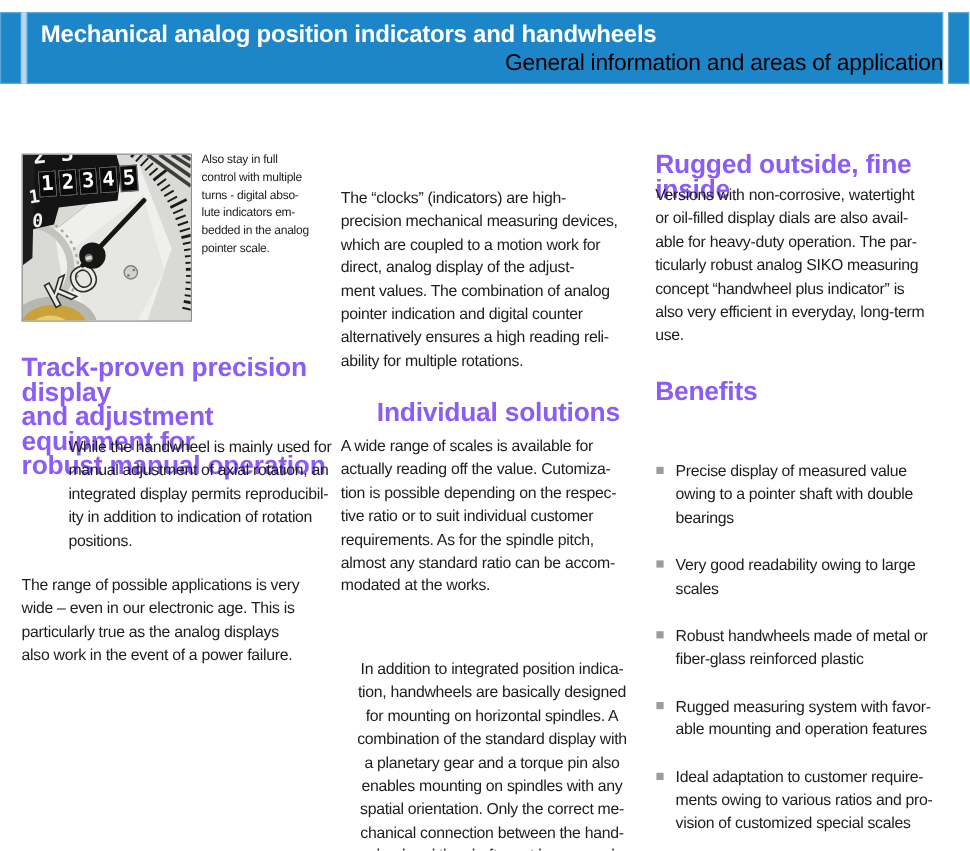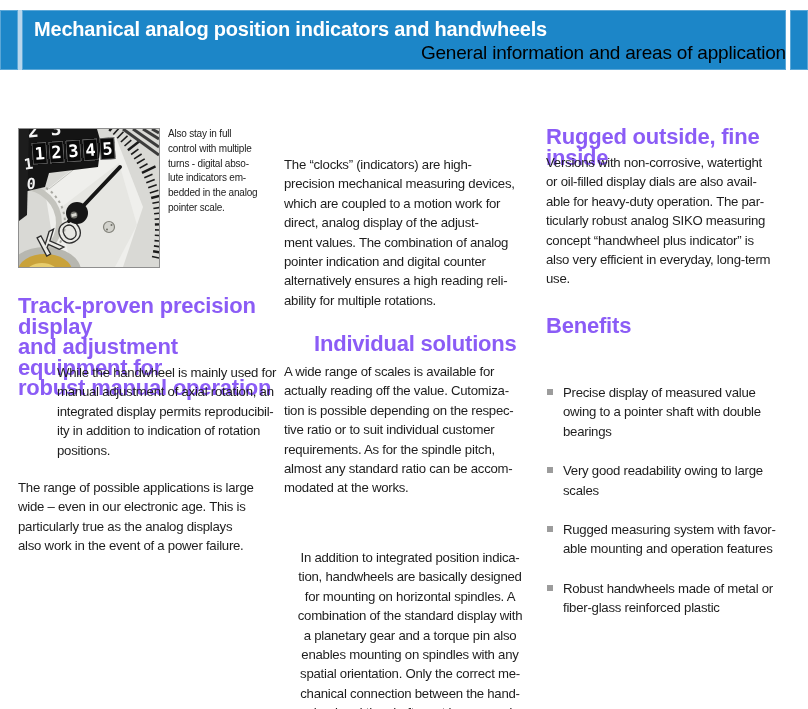--- a/index.html
+++ b/index.html
@@ -140,21 +140,21 @@
 pointer scale.</div>
 
   <div class="col-heading lines" style="left:18px;top:296px;width:256px;">Track-proven precision display
 and adjustment equipment for
 robust manual operation</div>
   <div class="body-text lines" style="left:18px;top:363px;width:258px;margin-left:39px;">While the handwheel is mainly used for
 manual adjustment of axial rotation, an
 integrated display permits reproducibil-
 ity in addition to indication of rotation
 positions.</div>
-  <div class="body-text lines" style="left:18px;top:478px;width:258px;">The range of possible applications is large
+  <div class="body-text lines" style="left:18px;top:478px;width:258px;">The range of possible applications is very
 wide – even in our electronic age. This is
 particularly true as the analog displays
 also work in the event of a power failure.</div>
 
   <div class="body-text lines" style="left:284px;top:155px;width:252px;">The “clocks” (indicators) are high-
 precision mechanical measuring devices,
 which are coupled to a motion work for
 direct, analog display of the adjust-
 ment values. The combination of analog
 pointer indication and digital counter
@@ -194,23 +194,29 @@
 owing to  a pointer shaft with double
 bearings</span>
     </li>
     <li class="benefit-item">
       <span class="bullet-square"></span>
       <span class="benefit-text lines">Very good readability owing to  large
 scales</span>
     </li>
     <li class="benefit-item">
       <span class="bullet-square"></span>
+      <span class="benefit-text lines">Robust handwheels made of metal or
+fiber-glass reinforced plastic</span>
+    </li>
+    <li class="benefit-item">
+      <span class="bullet-square"></span>
       <span class="benefit-text lines">Rugged measuring system with favor-
 able mounting and operation features</span>
     </li>
     <li class="benefit-item">
       <span class="bullet-square"></span>
-      <span class="benefit-text lines">Robust handwheels made of metal or
-fiber-glass reinforced plastic</span>
+      <span class="benefit-text lines">Ideal adaptation to customer require-
+ments owing to various ratios and pro-
+vision of  customized special scales</span>
     </li>
   </ul>
 
 </div>
 
 </body></html>

